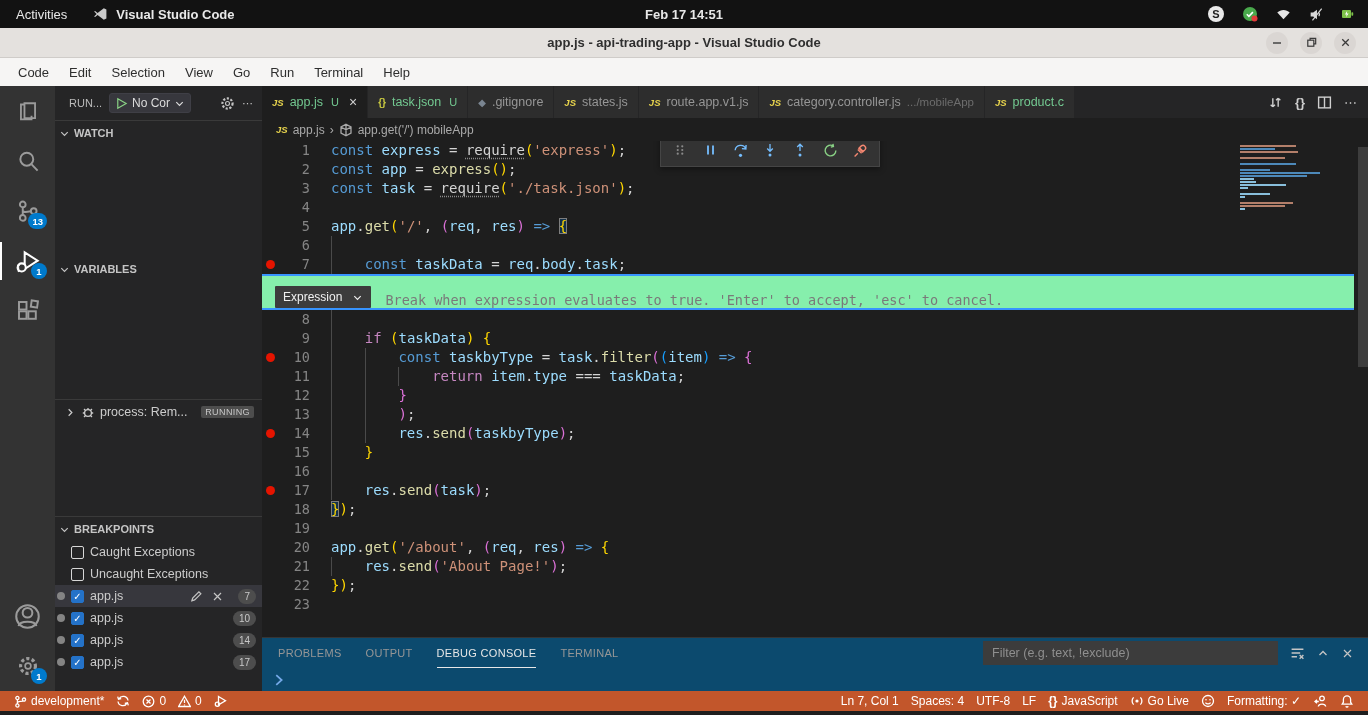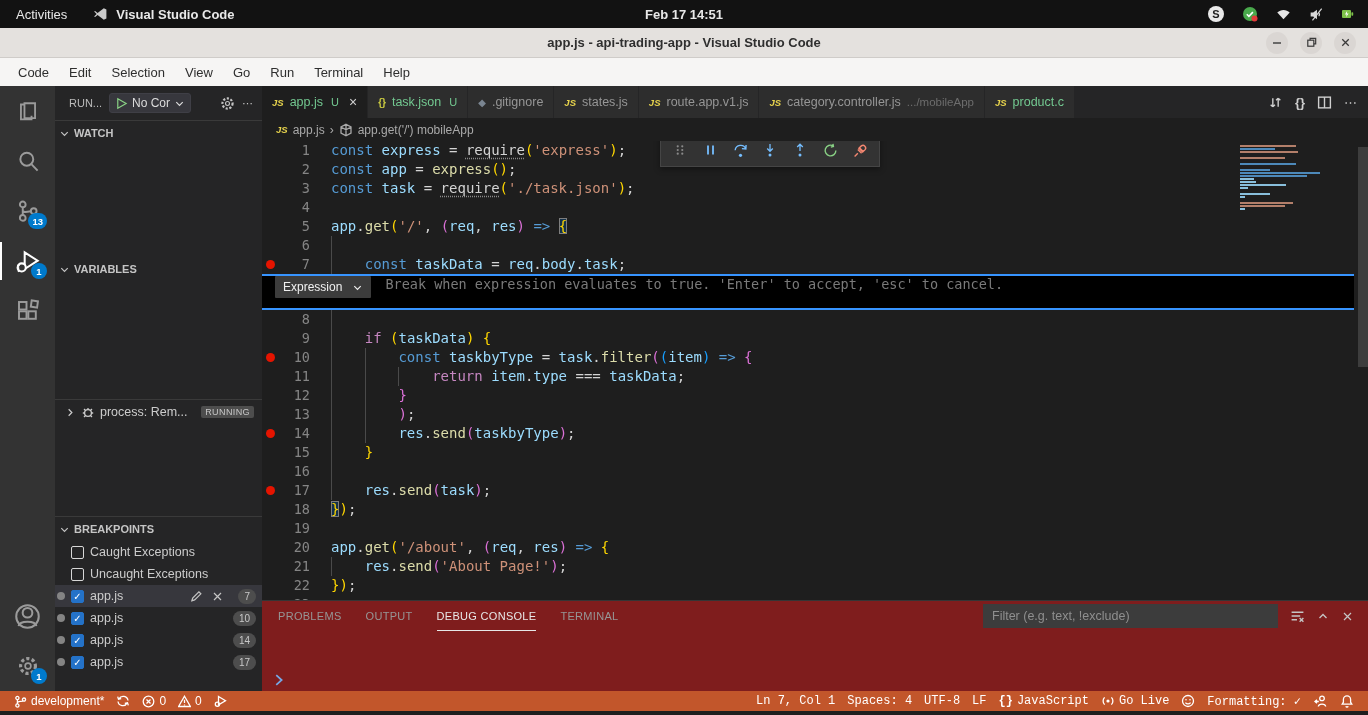--- a/index.html
+++ b/index.html
@@ -90,51 +90,51 @@
   .g-num { flex:1; text-align:right; color:#858585; padding-right:21px; font-size:13.5px; }
   .ct { position:relative; white-space:pre; color:#d4d4d4; }
   .guide { position:absolute; top:0; bottom:0; border-left:1px solid #4a4a4a; }
   .c-k{color:#569cd6} .c-kc{color:#c586c0} .c-v{color:#9cdcfe} .c-f{color:#dcdcaa}
   .c-s{color:#ce9178} .c-p{color:#d4d4d4} .c-b1{color:#ffd700} .c-b2{color:#da70d6} .c-b3{color:#179fff}
   .c-rq{color:#d4d4d4; text-decoration:underline dotted #8a8a8a; text-underline-offset:3px;}
   .c-mt{color:#ffd700; box-shadow:0 0 0 1px #7e7e7e inset; background:#13314a;}
   .c-w{color:#d4d4d4}
 
   
-  .bp-widget { height:36px; border-top:2px solid #3794ff; border-bottom:2px solid #3794ff; background:#000000;
-    display:flex; align-items:flex-start; gap:14px; padding-left:13px; }
+  .bp-widget { height:36px; border-top:2px solid #3794ff; border-bottom:2px solid #3794ff; background:#86efac;
+    display:flex; align-items:flex-end; gap:14px; padding-left:13px; }
   .bpw-select { display:flex; align-items:center; gap:10px; background:#3c3c3c; color:#f0f0f0; font-size:12px;
     padding:4px 8px; border-radius:1px; }
   .bpw-placeholder { font-family:"DejaVu Sans Mono", monospace; font-size:13.5px; color:#7a7a7a; }
 
   
   .dbg-toolbar { position:absolute; top:-8px; left:398px; height:34px; background:#333333; border:1px solid #454545;
     box-shadow:0 2px 6px rgba(0,0,0,.4); display:flex; align-items:center; gap:4px; padding:0 6px; z-index:5; }
   .dbg-btn { width:26px; height:26px; display:flex; align-items:center; justify-content:center; }
 
   
   .minimap { position:absolute; top:4px; right:16px; width:112px; }
   .mm-line { height:2px; margin-bottom:1px; opacity:.85; }
   .v-scrollbar { position:absolute; top:6px; right:0; width:10px; height:220px; background:rgba(121,121,121,.35); }
 
   
-  .panel { height:91px; background:#7f1d1d; border-top:1px solid #353535; display:flex; flex-direction:column; }
+  .panel { height:54px; background:#0c4a6e; border-top:1px solid #353535; display:flex; flex-direction:column; }
   .panel-tabs { height:30px; display:flex; align-items:center; padding-left:16px; gap:24px; position:relative; }
   .panel-tab { font-size:11px; letter-spacing:.3px; color:#969696; height:100%; display:flex; align-items:center; border-bottom:1px solid transparent; }
   .panel-tab.active { color:#e7e7e7; border-bottom-color:#e7e7e7; }
   .panel-right { margin-left:auto; display:flex; align-items:center; gap:12px; padding-right:14px; color:#c5c5c5; }
   .filter-input { width:295px; height:24px; background:#3c3c3c; border:1px solid #3c3c3c; color:#cccccc;
     font-size:12.5px; padding:0 8px; outline:none; font-family:"Liberation Sans", sans-serif; }
   .filter-input::placeholder { color:#8f8f8f; }
   .panel-body { flex:1; display:flex; align-items:flex-end; padding:0 0 4px 12px; color:#75a9e8; }
 
   
   .statusbar { height:20px; background:#c2562b; color:#ffffff; display:flex; align-items:center; font-size:12px; padding:0 8px; }
   .st-item { display:flex; align-items:center; gap:4px; padding:0 6px; height:100%; white-space:nowrap; }
-  .st-right { margin-left:auto; display:flex; align-items:center;font-family:Liberation Mono, monospace; }
+  .st-right { margin-left:auto; display:flex; align-items:center; }
   svg { display:block; }
 </style>
 </head>
 <body>
 
 <div class="screen">
 
   <div class="gnome-bar">
     <div class="g-left">
       <span class="g-activities">Activities</span>

